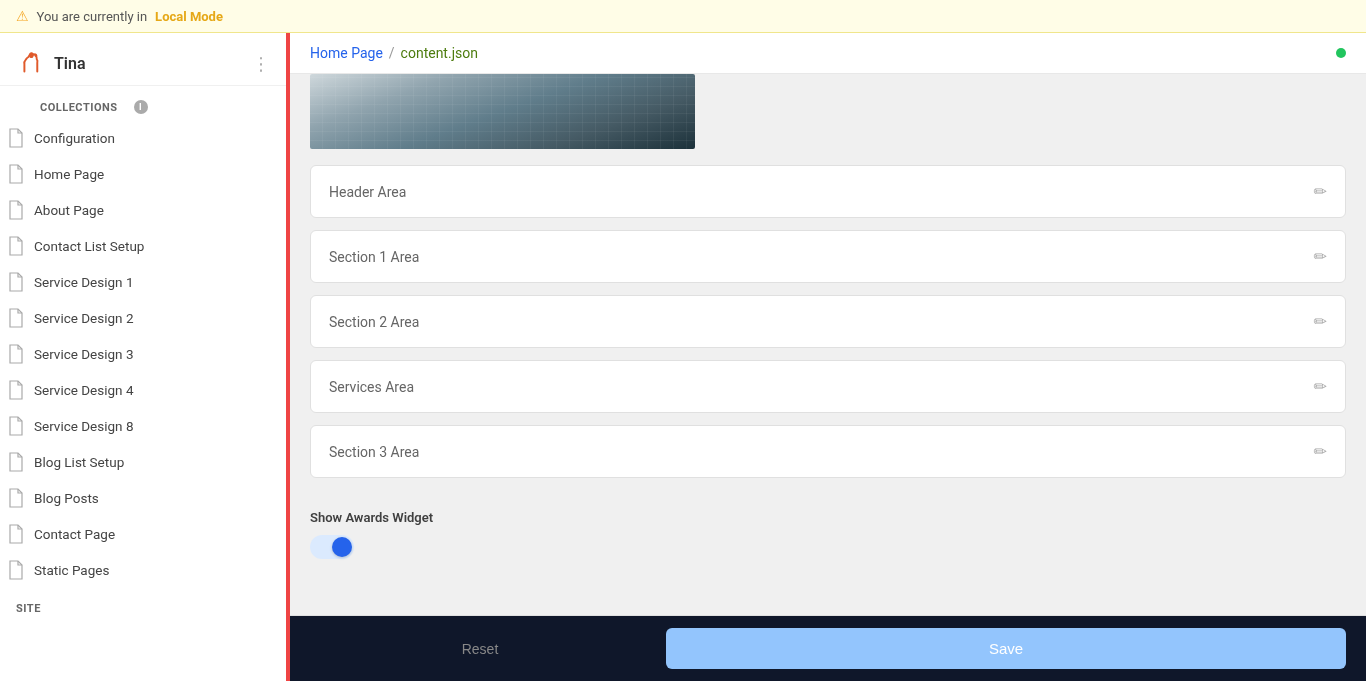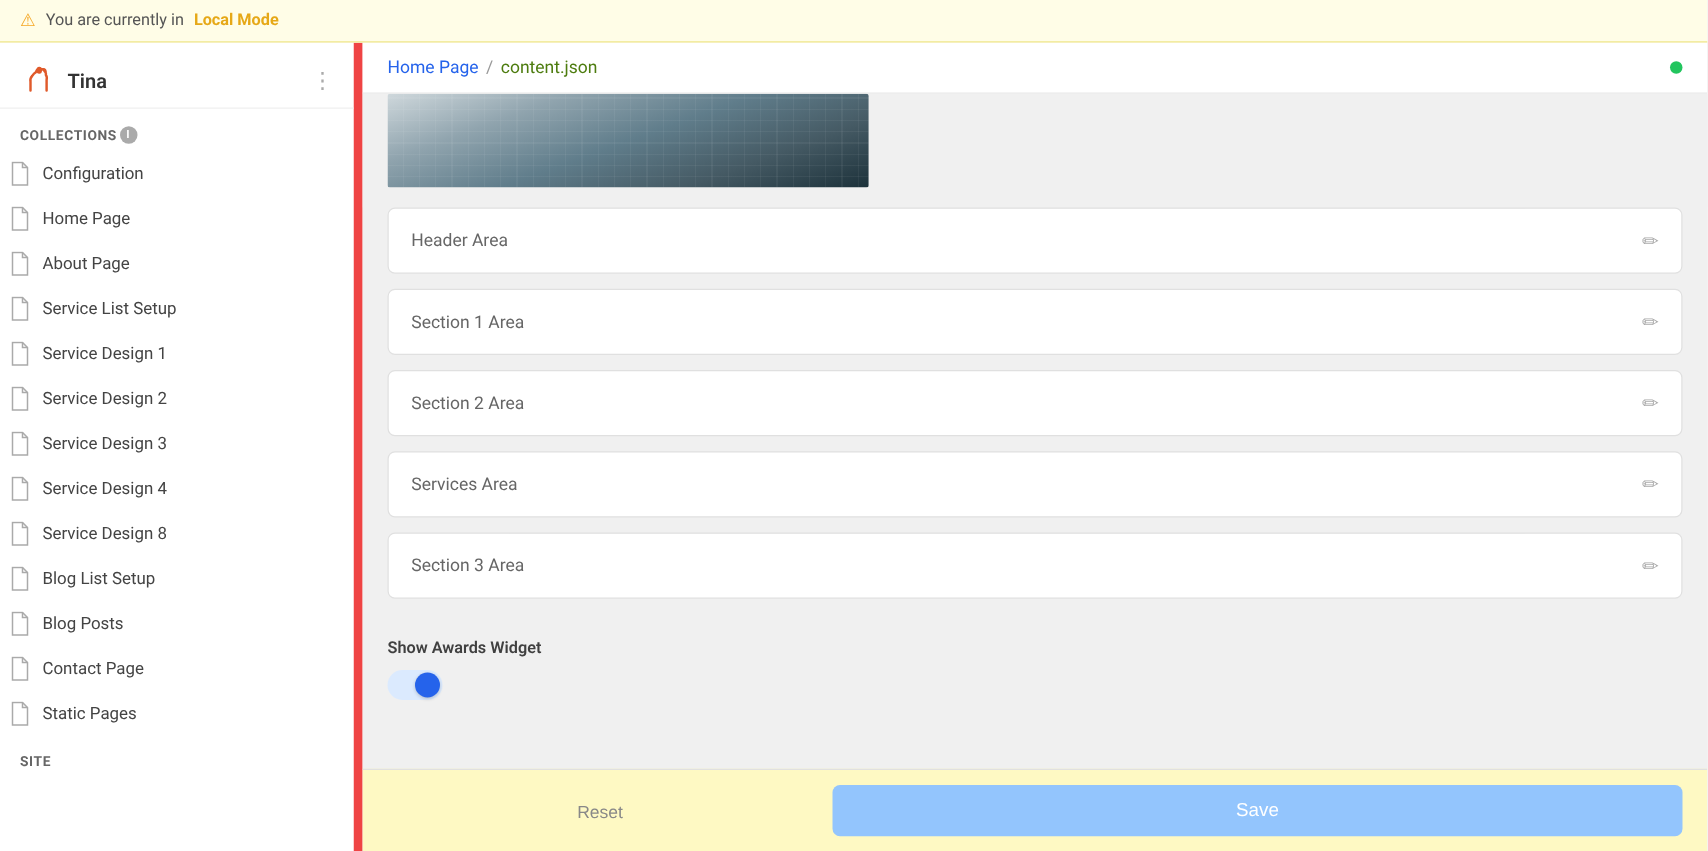--- a/index.html
+++ b/index.html
@@ -25,21 +25,21 @@
     .main-layout {
       display: flex;
       flex: 1;
       overflow: hidden;
     }
 
     
     .sidebar {
       width: 290px;
       background: #fff;
-      border-right: 7px solid #ef4444;
+      border-right: 4px solid #ef4444;
       display: flex;
       flex-direction: column;
       flex-shrink: 0;
       overflow: hidden;
     }
 
     .sidebar-header {
       padding: 16px 16px 8px 16px;
       display: flex;
       align-items: center;
@@ -67,27 +67,28 @@
 
     .sidebar-scrollable {
       flex: 1;
       overflow-y: auto;
       padding-bottom: 8px;
     }
 
     .sidebar-section-label {
       display: flex;
       align-items: center;
-      gap: 2px;
+      gap: 16px;
       padding: 14px 16px 6px 16px;
       font-size: 11px;
       font-weight: 700;
       color: #666;
       text-transform: uppercase;
       letter-spacing: 0.5px;
+      margin-left: 24px;
     }
 
     .info-icon {
       width: 14px;
       height: 14px;
       border-radius: 50%;
       background: #aaa;
       color: white;
       font-size: 9px;
       display: inline-flex;
@@ -286,21 +287,21 @@
       right: 2px;
       top: 2px;
       transition: all 0.2s;
       box-shadow: 0 1px 3px rgba(0,0,0,0.2);
     }
 
     
     .bottom-bar {
       display: flex;
       align-items: center;
-      background: #fef9c3;
+      background: #0f172a;
       border-top: 1px solid #e0e0e0;
       padding: 12px 20px;
       gap: 16px;
       flex-shrink: 0;
     }
 
     .reset-button {
       flex: 1;
       background: transparent;
       border: none;
@@ -371,21 +372,21 @@
           <path d="M2 1h8l4 4v14H2V1z" stroke="#aaa" stroke-width="1.2" fill="white"></path>
           <path d="M10 1v4h4" stroke="#aaa" stroke-width="1.2" fill="none"></path>
         </svg>
         <span>About Page</span>
       </div>
       <div class="sidebar-item">
         <svg class="doc-icon" viewBox="0 0 16 20" fill="none" xmlns="http://www.w3.org/2000/svg">
           <path d="M2 1h8l4 4v14H2V1z" stroke="#aaa" stroke-width="1.2" fill="white"></path>
           <path d="M10 1v4h4" stroke="#aaa" stroke-width="1.2" fill="none"></path>
         </svg>
-        <span>Service List Setup</span>
+        <span>Contact List Setup</span>
       </div>
       <div class="sidebar-item">
         <svg class="doc-icon" viewBox="0 0 16 20" fill="none" xmlns="http://www.w3.org/2000/svg">
           <path d="M2 1h8l4 4v14H2V1z" stroke="#aaa" stroke-width="1.2" fill="white"></path>
           <path d="M10 1v4h4" stroke="#aaa" stroke-width="1.2" fill="none"></path>
         </svg>
         <span>Service Design 1</span>
       </div>
       <div class="sidebar-item">
         <svg class="doc-icon" viewBox="0 0 16 20" fill="none" xmlns="http://www.w3.org/2000/svg">

